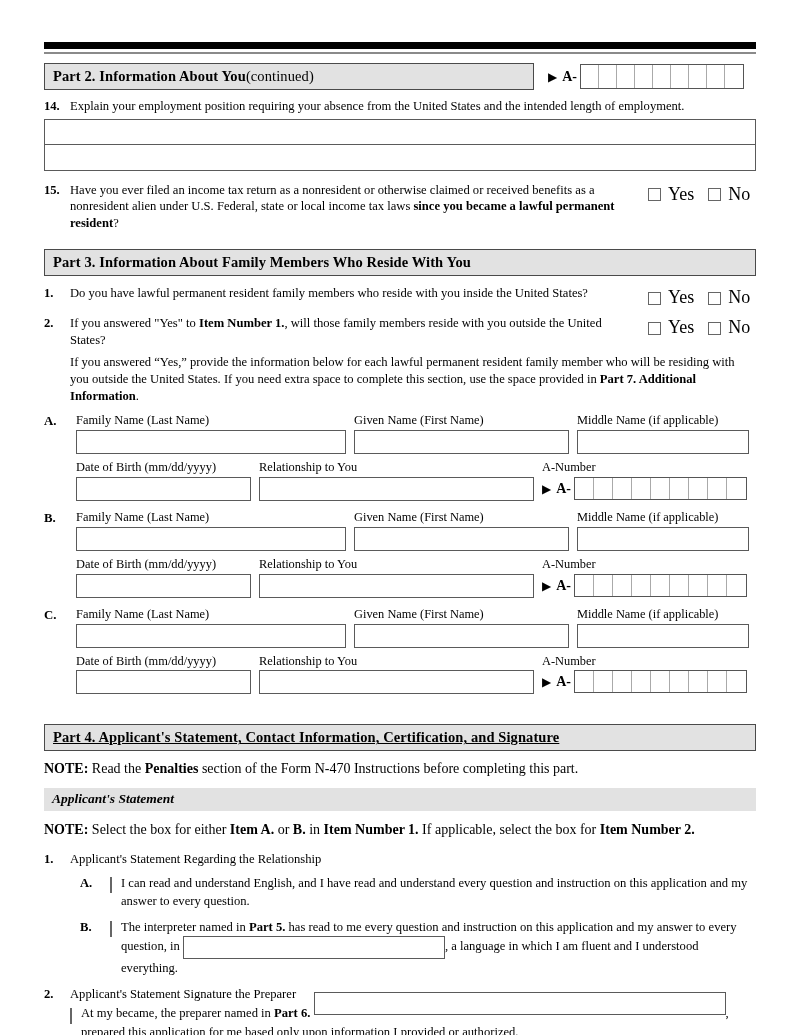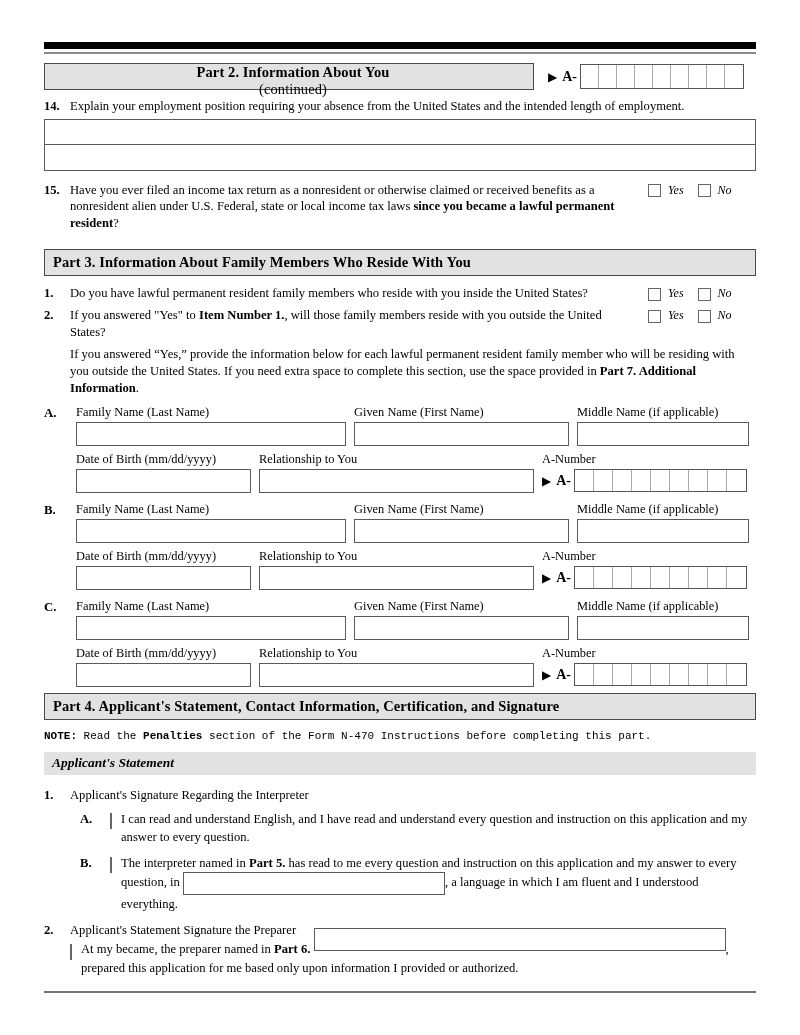--- a/index.html
+++ b/index.html
@@ -27,42 +27,42 @@
     height:27px;
     display:flex; align-items:center;
     padding-left:8px;
     font-size:14.5px;
     font-weight:bold;
     letter-spacing:.1px;
     white-space:nowrap;
   }
   .part-bar .cont { font-weight:normal; }
   .part-bar.full { width:712px; }
-  .part-bar.withA { width:490px;flex-direction:column; }
+  .part-bar.withA { width:490px; }
 
   .anum-wrap { display:flex; align-items:center; margin-left:14px; }
   .tri { font-size:12px; line-height:1; margin-right:5px; }
   .alabel { font-weight:bold; font-size:14px; margin-right:3px; }
   .acells { display:flex; border:1.2px solid #555; height:25px; }
   .acells i { display:block; width:18px; border-right:1px solid #aaa; }
   .acells i:last-child { border-right:none; }
   .acells.sm { height:23px; }
   .acells.sm i { width:19px; }
 
   
   .item { display:flex; margin-top:8px; font-size:12.6px; line-height:1.32; }
   .num { width:26px; flex:none; font-weight:bold; }
   .itxt { flex:1; }
   .qrow { display:flex; align-items:flex-start; }
   .qtext { flex:1; padding-right:10px; }
 
   
   .yn { display:flex; align-items:center; flex:none; width:108px; padding-top:1px; }
   .cb { width:13px; height:13px; border:1.2px solid #666; background:#fff; flex:none; }
-  .yn .lbl { margin:0 14px 0 7px; font-size:12px;font-style:italic; }
+  .yn .lbl { margin:0 14px 0 7px; font-size:18px; }
 
   
   .box { border:1.3px solid #5a5a5a; background:#fff; }
   .bigbox { width:712px; height:26px; }
   .bigbox + .bigbox { border-top:none; }
 
   .flabel { font-size:12.4px; line-height:1.2; margin-bottom:2px; }
 
   .famblock { margin-top:9px; }
   .famrow { display:flex; align-items:flex-start; }
@@ -77,21 +77,21 @@
   .col-dob { width:175px;font-family:Liberation Serif, serif; }
   .col-rel { width:275px; }
   .col-an { width:auto; }
   .fbox { height:24px; width:100%; }
 
   .anum-inline { display:flex; align-items:flex-end; }
   .anum-inline .tri { padding-bottom:5px; }
   .anum-inline .alabel { padding-bottom:3px; }
 
   
-  .note { font-size:11px; margin-top:9px; line-height:1.3;font-family:Liberation Mono, monospace; }
+  .note { font-size:14px; margin-top:9px; line-height:1.3; }
   .subbar {
     background:#e2e2e2;
     height:23px;
     width:712px;
     display:flex; align-items:center;
     padding-left:8px;
     font-style:italic;
     font-weight:bold;
     font-size:13.5px;
     margin-top:9px;
@@ -353,36 +353,37 @@
                   <i></i>
                   <i></i>
                 </span>
             </div>
           </div>
         </div>
       </div>
     </div>
   </div>
 
-  <div class="part-row" style="margin-top:6px;">
+  <div class="part-row" style="margin-top:30px;text-decoration:underline;">
     <div class="part-bar full">
       <span>Part 4.  Applicant's Statement, Contact Information, Certification, and Signature</span>
     </div>
   </div>
 
   <div class="note"><b>NOTE:</b><span>  Read the </span><b>Penalties</b><span> section of the Form N-470 Instructions before completing this part.</span></div>
 
   <div class="subbar">
     <span>Applicant's Statement</span>
   </div>
 
+  <div class="note" style="margin-top:10px;"><b>NOTE:</b><span>  Select the box for either </span><b>Item A.</b><span> or </span><b>B.</b><span> in </span><b>Item Number 1.</b><span>  If applicable, select the box for </span><b>Item Number 2.</b></div>
 
   <div class="sub-item" style="margin-top:11px;">
     <div class="sub-letter" style="width:26px;">1.</div>
-    <div class="sub-body">Applicant's Signature Regarding the Interpreter</div>
+    <div class="sub-body">Applicant's Statement Regarding the Relationship</div>
   </div>
 
   <div class="sub-item indent-a" style="margin-top:6px;">
     <div class="sub-letter">A.</div>
     <div class="sub-cb"><span class="cb"></span></div>
     <div class="sub-body">I can read and understand English, and I have read and understand every question and instruction on this application and my answer to every question.</div>
   </div>
 
   <div class="sub-item indent-a" style="margin-top:7px;">
     <div class="sub-letter">B.</div>

